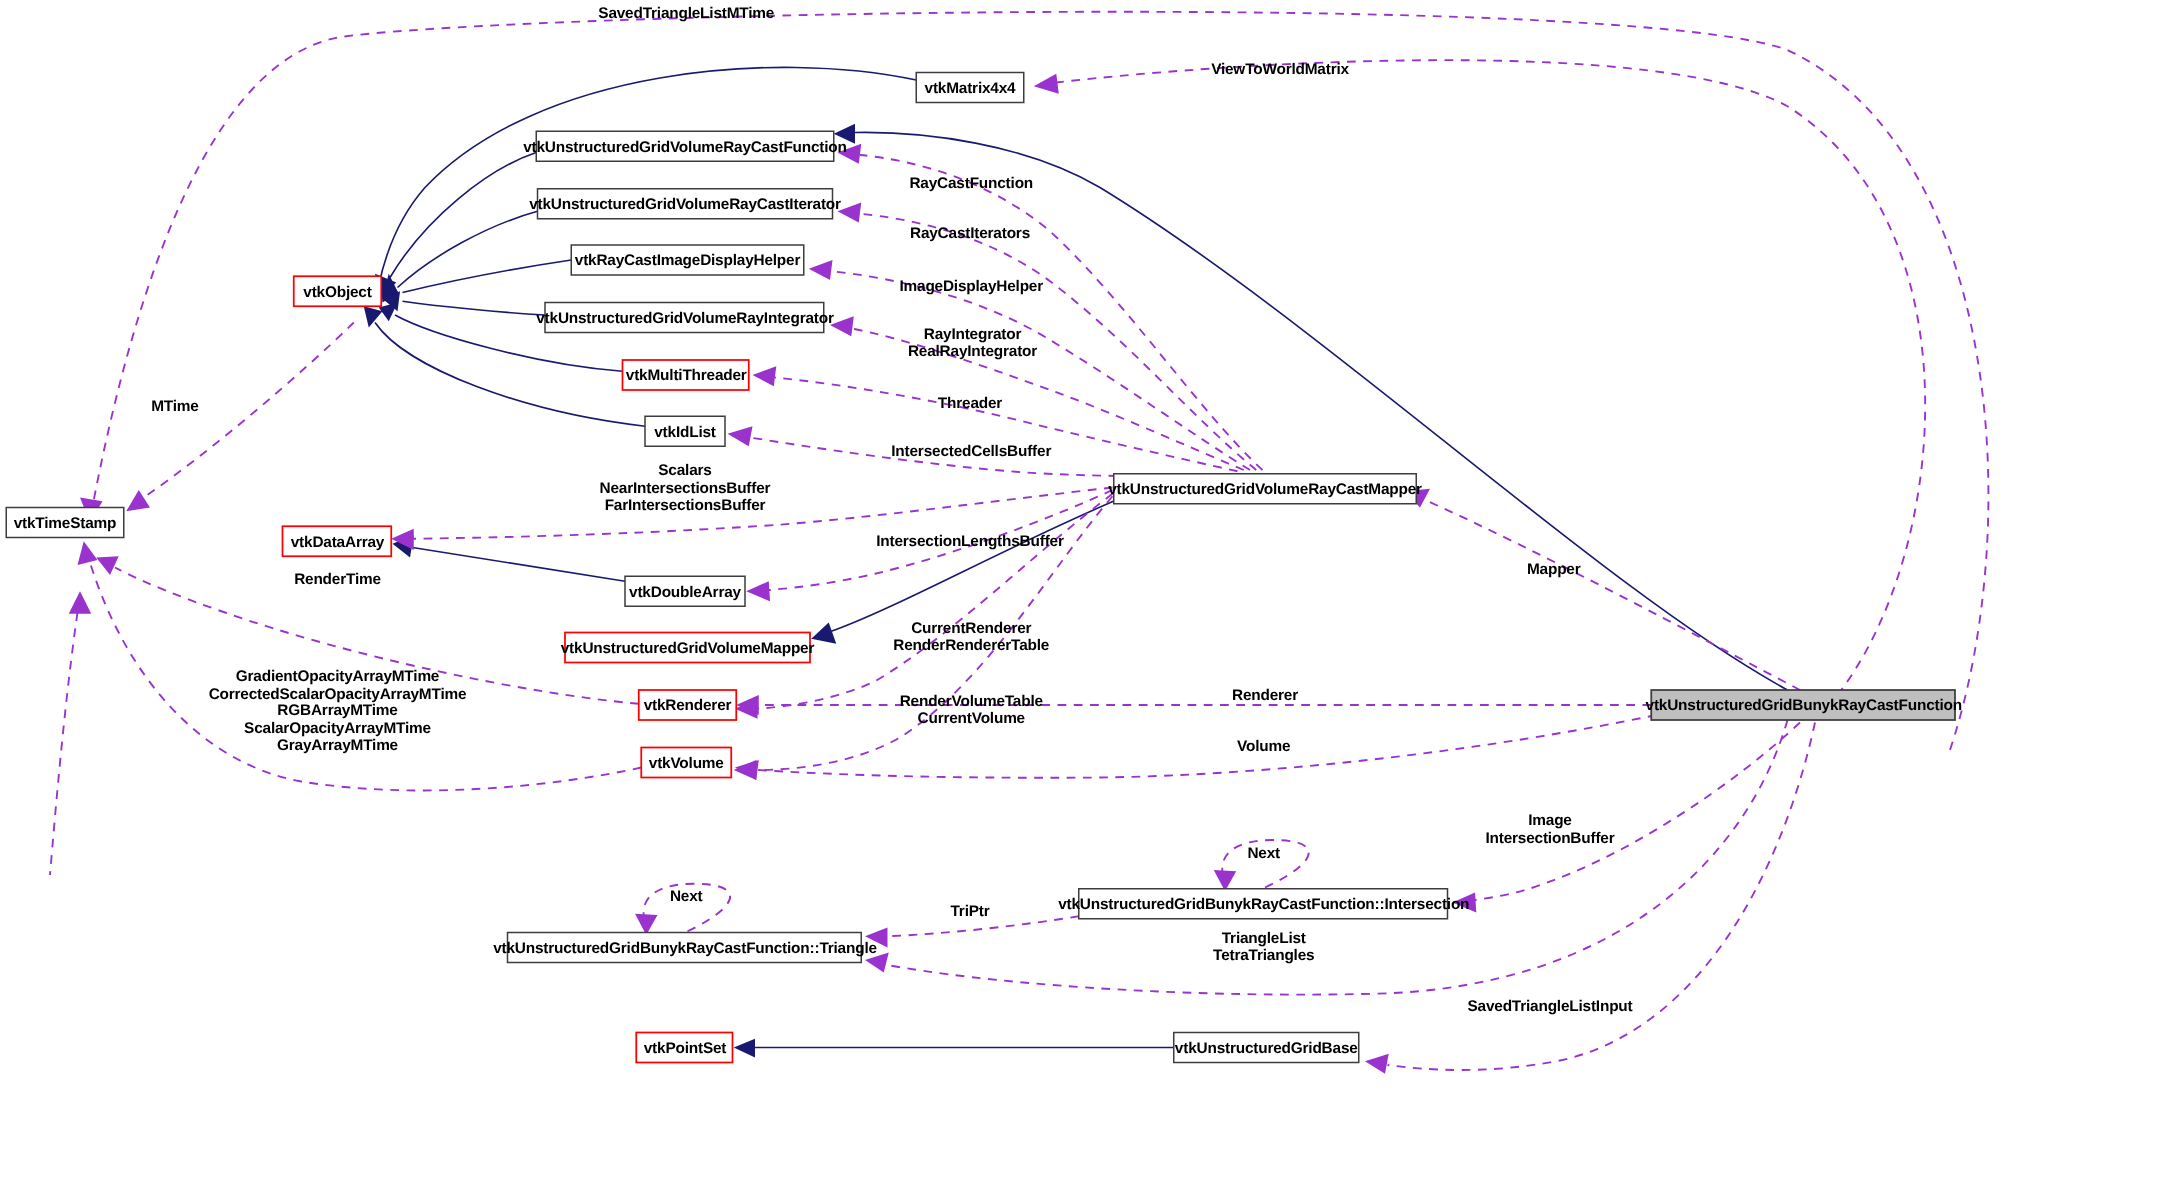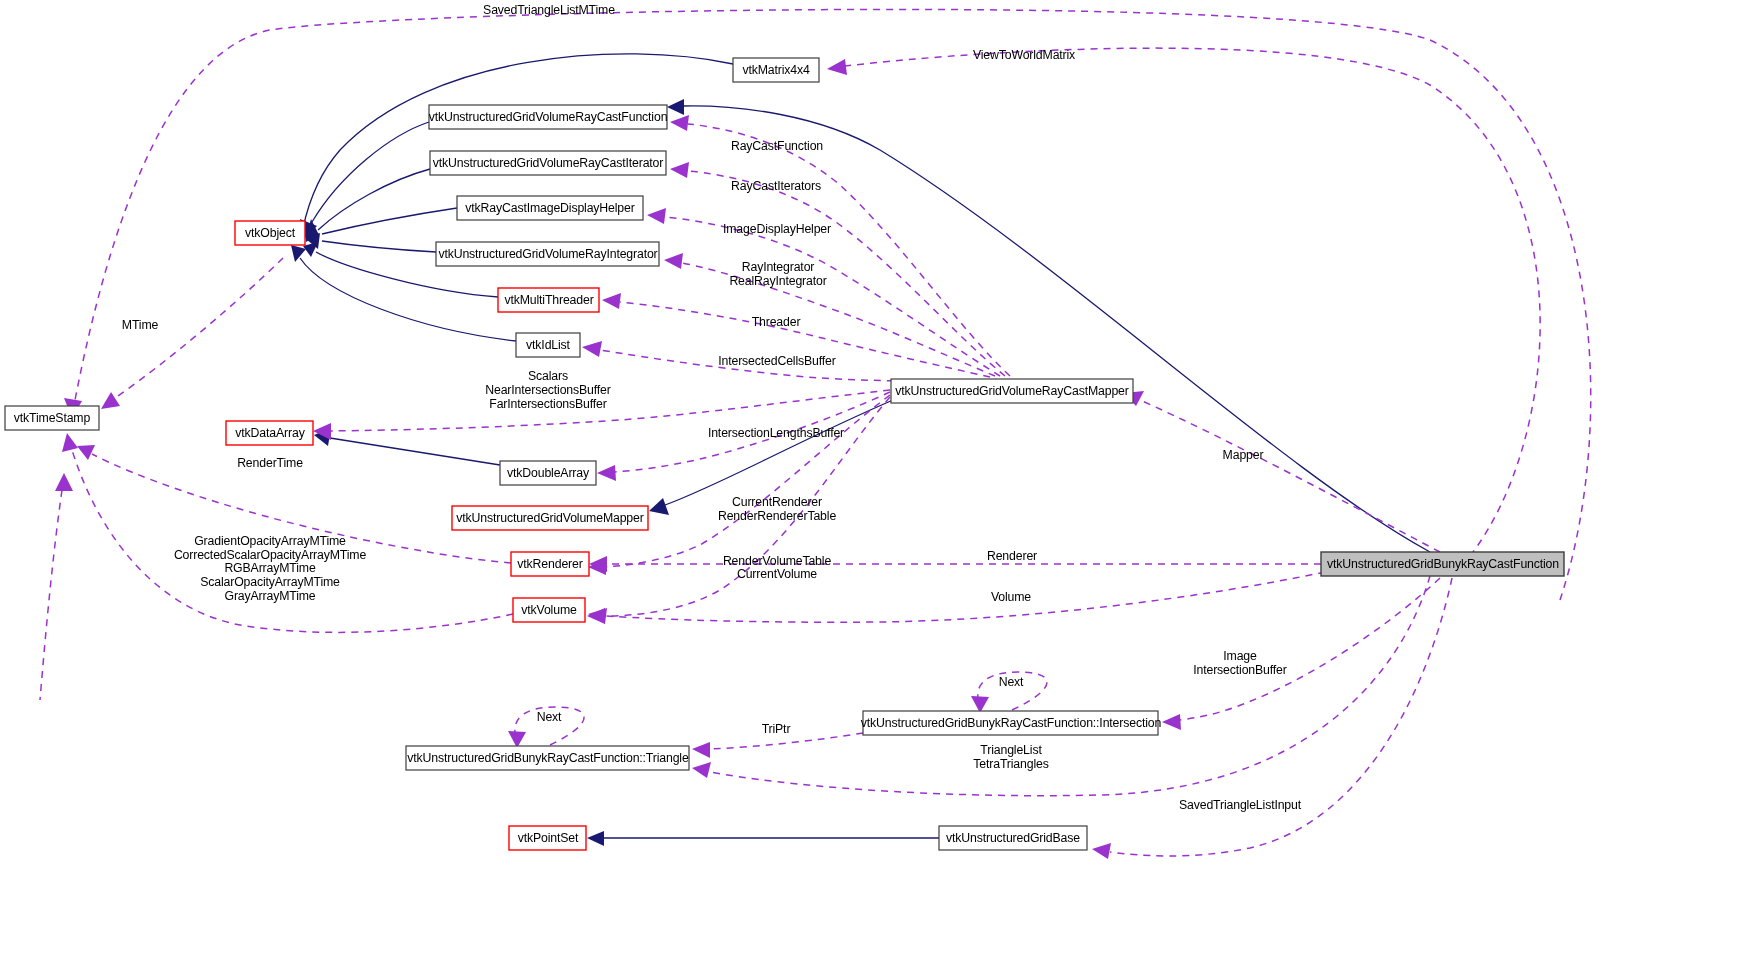--- a/index.html
+++ b/index.html
@@ -11,20 +11,21 @@
   body {
     width: 1747px;
     height: 956px;
     font-family: "Liberation Sans", sans-serif;
     overflow: hidden;
   }
   #diagram-root {
     position: relative;
     width: 1747px;
     height: 956px;
+    font-weight: bold;
   }
   svg#graph {
     display: block;
     width: 1747px;
     height: 956px;
   }
   .node-box {
     fill: #ffffff;
     stroke: #3d3d3d;
     stroke-width: 1.2;

